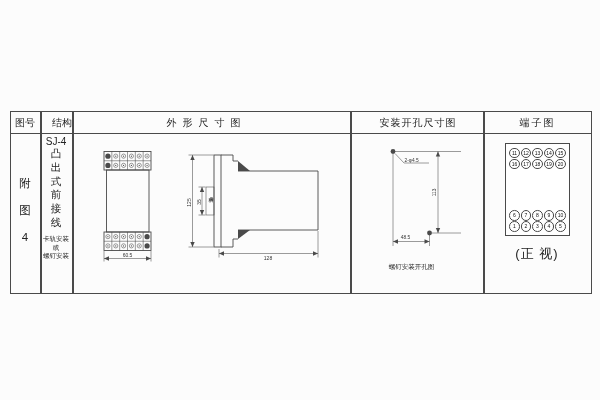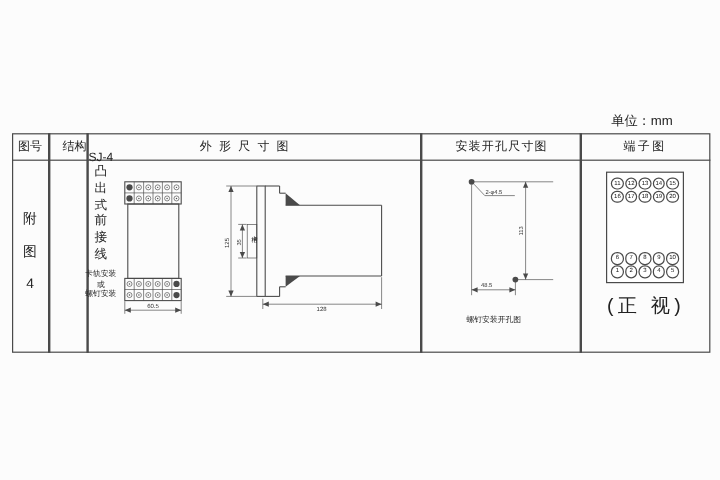--- a/index.html
+++ b/index.html
@@ -18,55 +18,54 @@
   .note { font-size:6.5px; line-height:8.8px; margin-top:5px; }
   .figno { font-size:11.5px; line-height:27px; }
   .unit { font-size:11px; }
   .slotlab { writing-mode:vertical-rl; font-size:5px; line-height:6px; letter-spacing:0.5px; }
   .tbox { border:1.2px solid var(--line); box-sizing:border-box; background:#fff;
           display:flex; flex-direction:column; justify-content:space-between; padding:3px 0; }
   .trow { display:flex; justify-content:center; gap:1px; margin:0.5px 0; }
   .tcircle { width:10.5px; height:10.5px; border:0.8px solid var(--line); border-radius:50%;
              box-sizing:border-box; font-size:5px; display:flex; align-items:center;
              justify-content:center; background:#fff; color:#111; }
-  .tcap { font-size:16px; letter-spacing:1px;font-family:Liberation Mono, monospace; }
+  .tcap { font-size:13px; letter-spacing:1px; }
   svg { overflow:visible; }
   .edge { stroke:var(--line); stroke-width:0.9; fill:none; }
   .thin { stroke:var(--line); stroke-width:0.55; fill:none; }
   .dline { stroke:var(--line); stroke-width:0.55; fill:none; }
   .fillc { fill:var(--line); stroke:none; }
   .dimtxt { font-size:5px; fill:#333; }
   .dimtxt2 { font-size:4.8px; fill:#333; }
   .svgcap { font-size:6.5px; fill:#222; }
 </style>
 </head>
 <body>
 
 <div class="canvas">
 
-  <div class="abs center unit" style="left:480px; top:93px; width:110px;">单位：mm</div>
 
   <div class="abs frame" style="left:10px; top:111px; width:582px; height:183px;"></div>
   <div class="abs hline" style="left:10px; top:132.5px; width:582px;"></div>
   <div class="abs vline" style="left:40px; top:111px; height:183px;"></div>
   <div class="abs vline" style="left:72px; top:111px; height:183px;"></div>
   <div class="abs vline" style="left:350px; top:111px; height:183px;"></div>
   <div class="abs vline" style="left:483px; top:111px; height:183px;"></div>
 
   <div class="abs center hdr" style="left:10px; width:30px;">图号</div>
   <div class="abs center hdr" style="left:40px; width:32px;text-align:right;">结构</div>
   <div class="abs center hdr" style="left:72px; width:269px; letter-spacing:6px;">外形尺寸图</div>
   <div class="abs center hdr" style="left:350px; width:136px; letter-spacing:1px;">安装开孔尺寸图</div>
   <div class="abs center hdr" style="left:483px; width:109px; letter-spacing:2px;">端子图</div>
 
   <div class="abs center pre figno" style="left:10px; top:170px; width:30px;">附
 图
 4</div>
 
-  <div class="abs center" style="left:40px; top:126px; width:32px;padding-left:28px;">
+  <div class="abs center" style="left:40px; top:136px; width:32px;">
     <div class="model">SJ-4</div>
     <div class="pre vtype">凸
 出
 式
 前
 接
 线</div>
     <div class="pre note">卡轨安装
 或
 螺钉安装</div>

